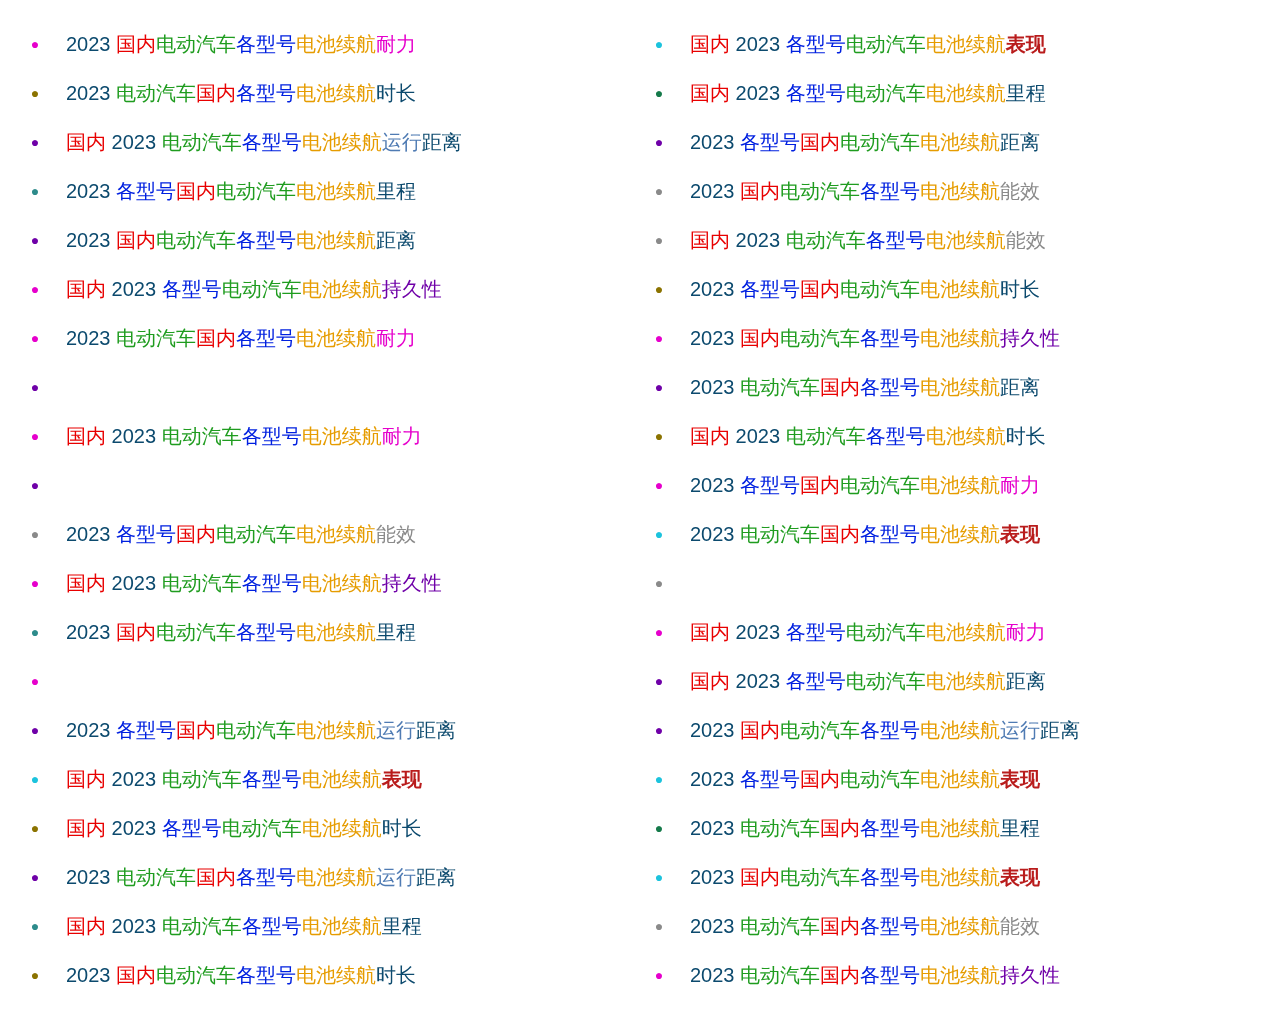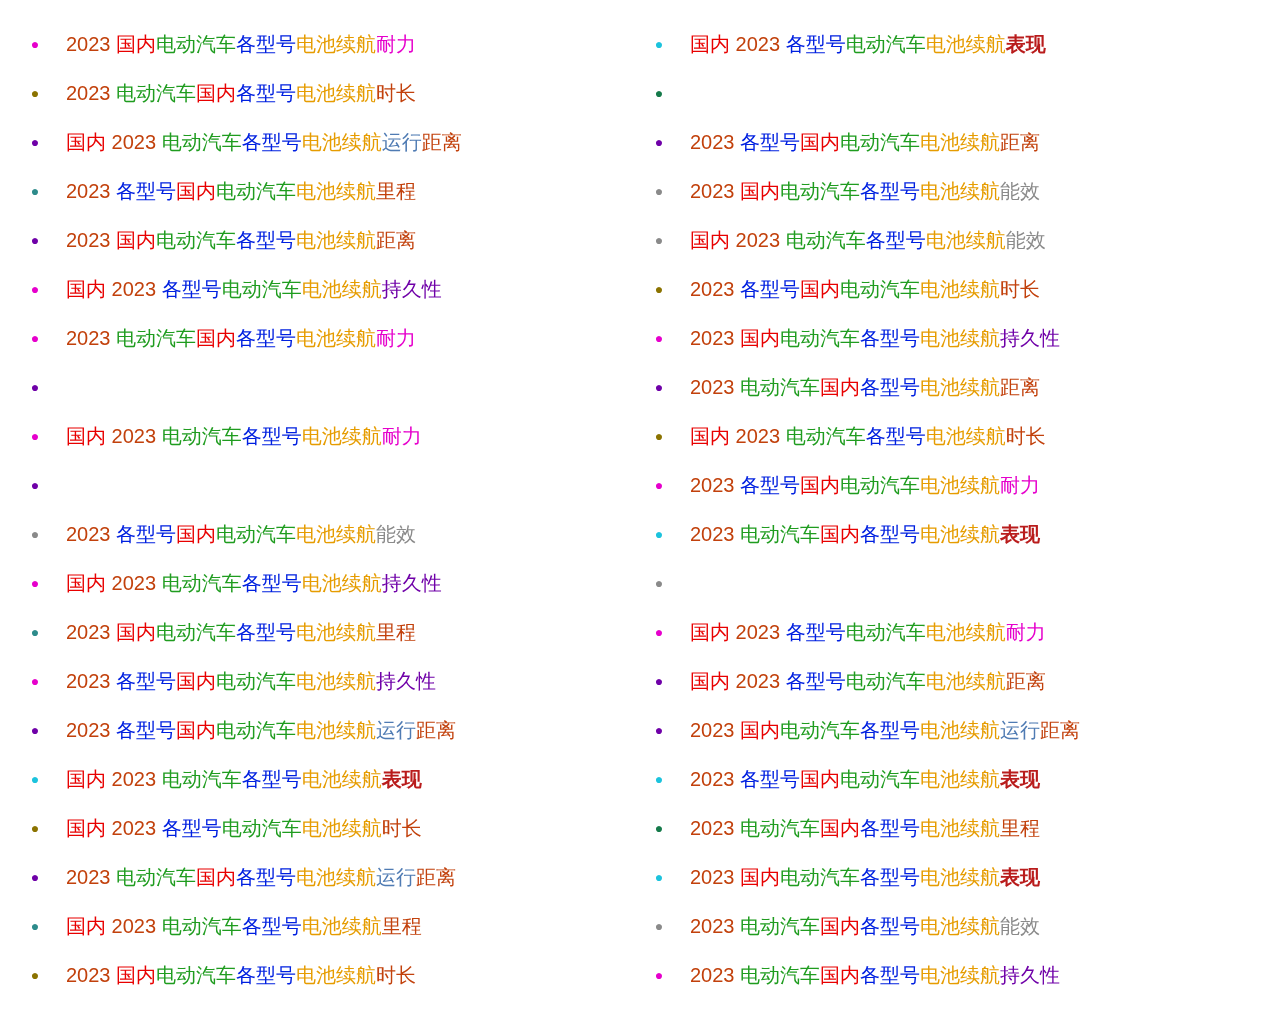--- a/index.html
+++ b/index.html
@@ -34,21 +34,21 @@
     text-align: center;
     font-size: 14px;
     flex-shrink: 0;
   }
   .txt {
     white-space: nowrap;
     padding-left: 6px;
   }
   .txt span { letter-spacing: 0; }
   
-  .black { color: #c2410c; }
+  .black { color: #0c4a6e; }
   .red   { color: #e80000; }
   .green { color: #1f9c1f; }
   .blue  { color: #0020e0; }
   .orange{ color: #e69c00; text-align: right; }
   .purple{ color: #6f00a8; }
   .pink  { color: #e600cc; margin-top: 36px; }
   .gray  { color: #8a8a8a; }
   .cyan  { color: #b91c1c; font-weight: bold; }
   .steel { color: #4f7bb3; }
 </style>
@@ -103,21 +103,20 @@
         <li>
           <span class="bullet" style="color: rgb(230, 0, 204);">●</span>
           <span class="txt"><span class="red">国内 </span><span class="black">2023 </span><span class="green">电动汽车</span><span class="blue">各型号</span><span class="orange">电池续航</span><span class="purple">持久性</span></span>
         </li>
         <li>
           <span class="bullet" style="color: rgb(45, 139, 139);">●</span>
           <span class="txt"><span class="black">2023 </span><span class="red">国内</span><span class="green">电动汽车</span><span class="blue">各型号</span><span class="orange">电池续航</span><span class="black">里程</span></span>
         </li>
         <li>
           <span class="bullet" style="color: rgb(230, 0, 204);">●</span>
-          <span class="txt"><span class="black">2023 </span><span class="blue">各型号</span><span class="red">国内</span><span class="green">电动汽车</span><span class="orange">电池续航</span><span class="purple">持久性</span></span>
         </li>
         <li>
           <span class="bullet" style="color: rgb(111, 0, 168);">●</span>
           <span class="txt"><span class="black">2023 </span><span class="blue">各型号</span><span class="red">国内</span><span class="green">电动汽车</span><span class="orange">电池续航</span><span class="steel">运行</span><span class="black">距离</span></span>
         </li>
         <li>
           <span class="bullet" style="color: rgb(28, 195, 221);">●</span>
           <span class="txt"><span class="red">国内 </span><span class="black">2023 </span><span class="green">电动汽车</span><span class="blue">各型号</span><span class="orange">电池续航</span><span class="cyan">表现</span></span>
         </li>
         <li>
@@ -139,20 +138,21 @@
       </ul>
   </div>
   <div class="col">
     <ul id="right-list">
         <li>
           <span class="bullet" style="color: rgb(28, 195, 221);">●</span>
           <span class="txt"><span class="red">国内 </span><span class="black">2023 </span><span class="blue">各型号</span><span class="green">电动汽车</span><span class="orange">电池续航</span><span class="cyan">表现</span></span>
         </li>
         <li>
           <span class="bullet" style="color: rgb(21, 122, 74);">●</span>
+          <span class="txt"><span class="red">国内 </span><span class="black">2023 </span><span class="blue">各型号</span><span class="green">电动汽车</span><span class="orange">电池续航</span><span class="black">里程</span></span>
         </li>
         <li>
           <span class="bullet" style="color: rgb(111, 0, 168);">●</span>
           <span class="txt"><span class="black">2023 </span><span class="blue">各型号</span><span class="red">国内</span><span class="green">电动汽车</span><span class="orange">电池续航</span><span class="black">距离</span></span>
         </li>
         <li>
           <span class="bullet" style="color: rgb(138, 138, 138);">●</span>
           <span class="txt"><span class="black">2023 </span><span class="red">国内</span><span class="green">电动汽车</span><span class="blue">各型号</span><span class="orange">电池续航</span><span class="gray">能效</span></span>
         </li>
         <li>

